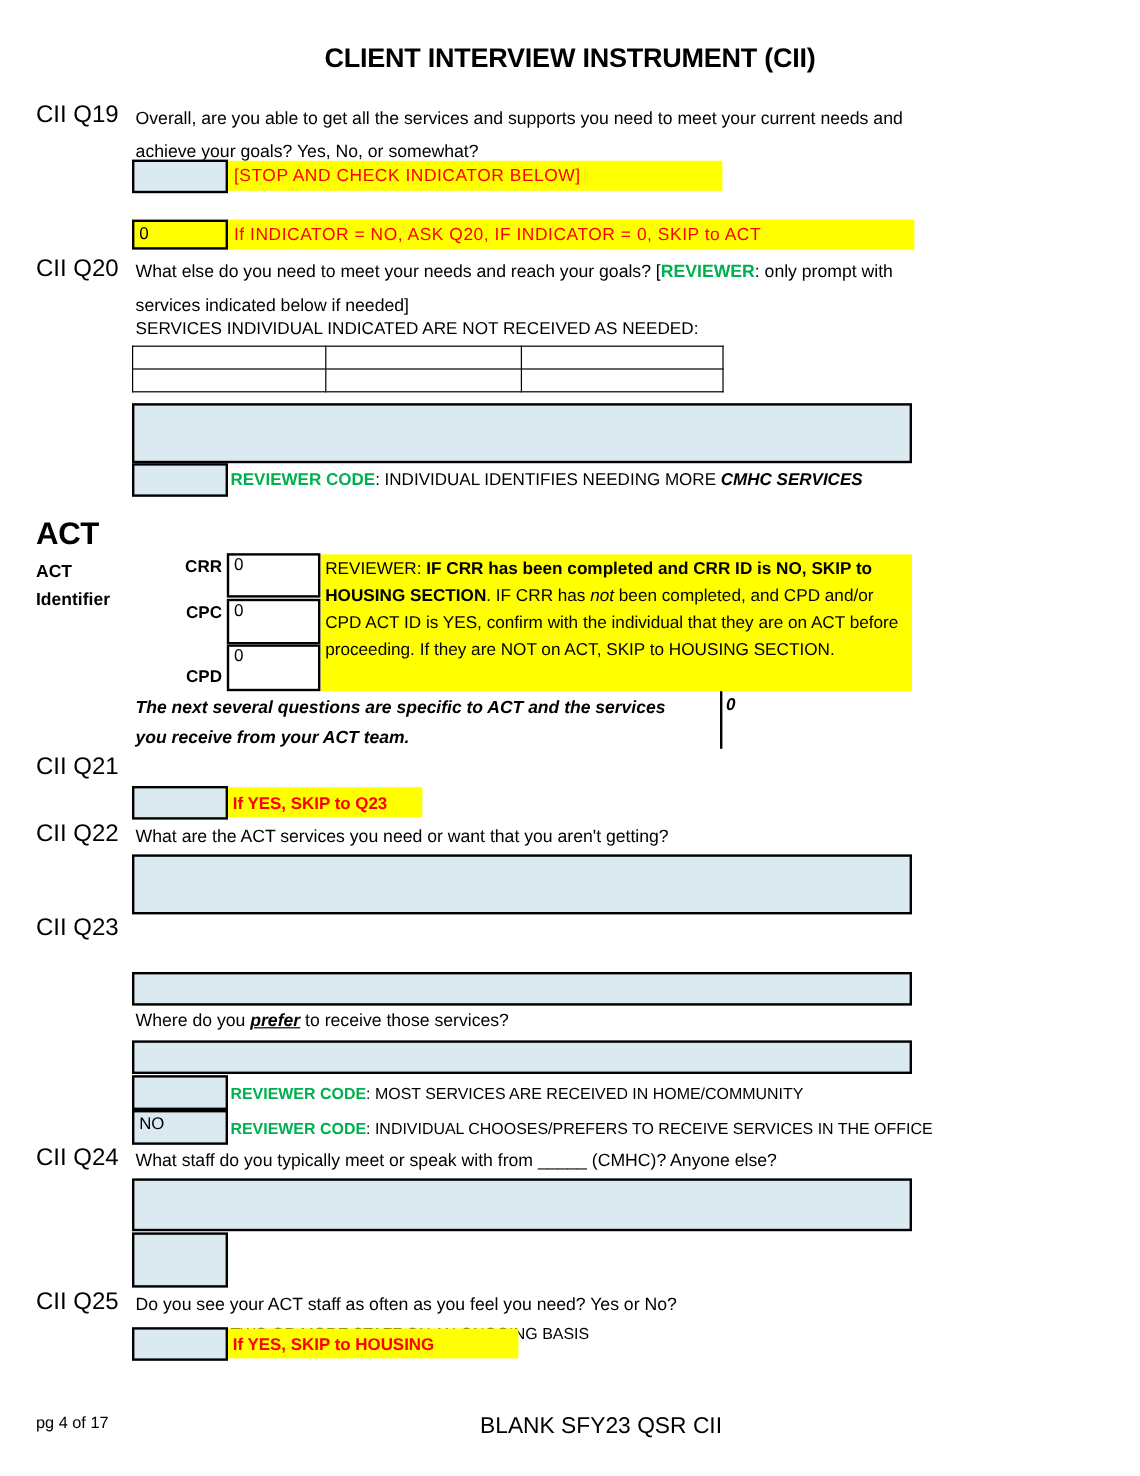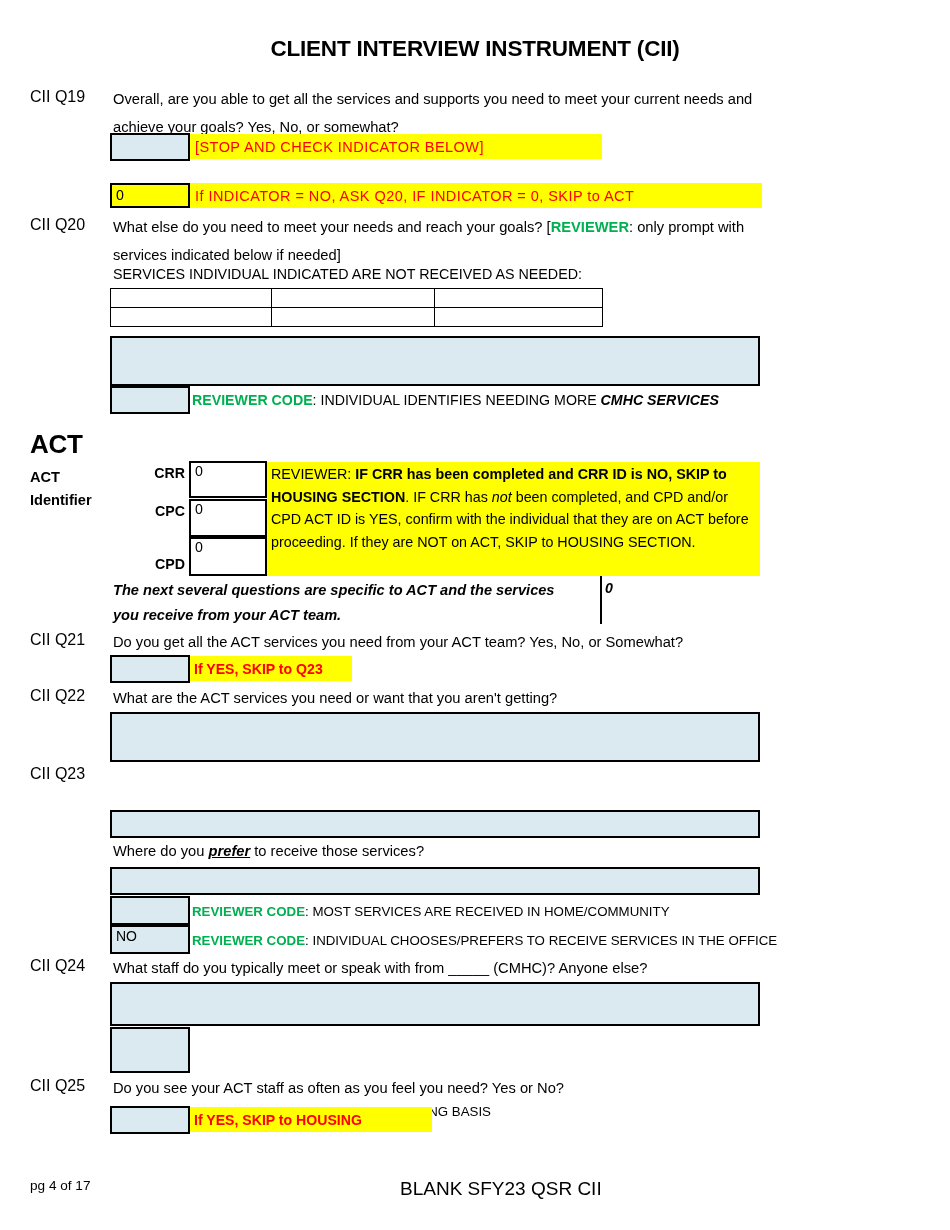--- a/index.html
+++ b/index.html
@@ -25,21 +25,21 @@
     position: absolute;
     left: 0; right: 0;
     top: 36px;
     text-align: center;
     font-size: 22.5px;
     font-weight: bold;
     letter-spacing: -0.2px;
   }
   .qlabel {
     position: absolute;
-    font-size: 16px;
+    font-size: 20px;
     line-height: 17px;
     white-space: nowrap;
   }
   .qtext {
     position: absolute;
     font-size: 14.7px;
     line-height: 28px;
   }
   .plain {
     position: absolute;
@@ -210,21 +210,20 @@
 
   <div class="idtag" style="left:120px; top:541px; width:65px;margin-top:15px;">CPD</div>
   <div class="whitebox" style="left:189px; top:537px; width:78px; height:39px;">0</div>
 
   <div class="italicnote" style="left:113px; top:578px;">The next several questions are specific to ACT and the services</div>
   <div class="italicnote" style="left:113px; top:603px;">you receive from your ACT team.</div>
   <div class="vline" style="left:600px; top:576px; height:48px;"></div>
   <div class="plain" style="left:605px; top:578px; font-size:14.2px; font-weight:bold; font-style:italic;">0</div>
 
   <div class="qlabel" style="left:30px; top:631px;">CII Q21</div>
-  <div class="qtext" style="left:113px; top:628px; width:660px;">Do you get all the ACT services you need from your ACT team? Yes, No, or Somewhat?</div>
 
   <div class="yellow" style="left:190px; top:656px; width:162px; height:25px;"></div>
   <div class="plain red" style="left:194px; top:659px; font-size:14.1px;">If YES, SKIP to Q23</div>
   <div class="bluebox" style="left:110px; top:655px; width:80px; height:28px;"></div>
 
   <div class="qlabel" style="left:30px; top:687px;">CII Q22</div>
   <div class="qtext" style="left:113px; top:684px; width:660px;">What are the ACT services you need or want that you aren't getting?</div>
 
   <div class="bluebox" style="left:110px; top:712px; width:650px; height:50px;"></div>
 

